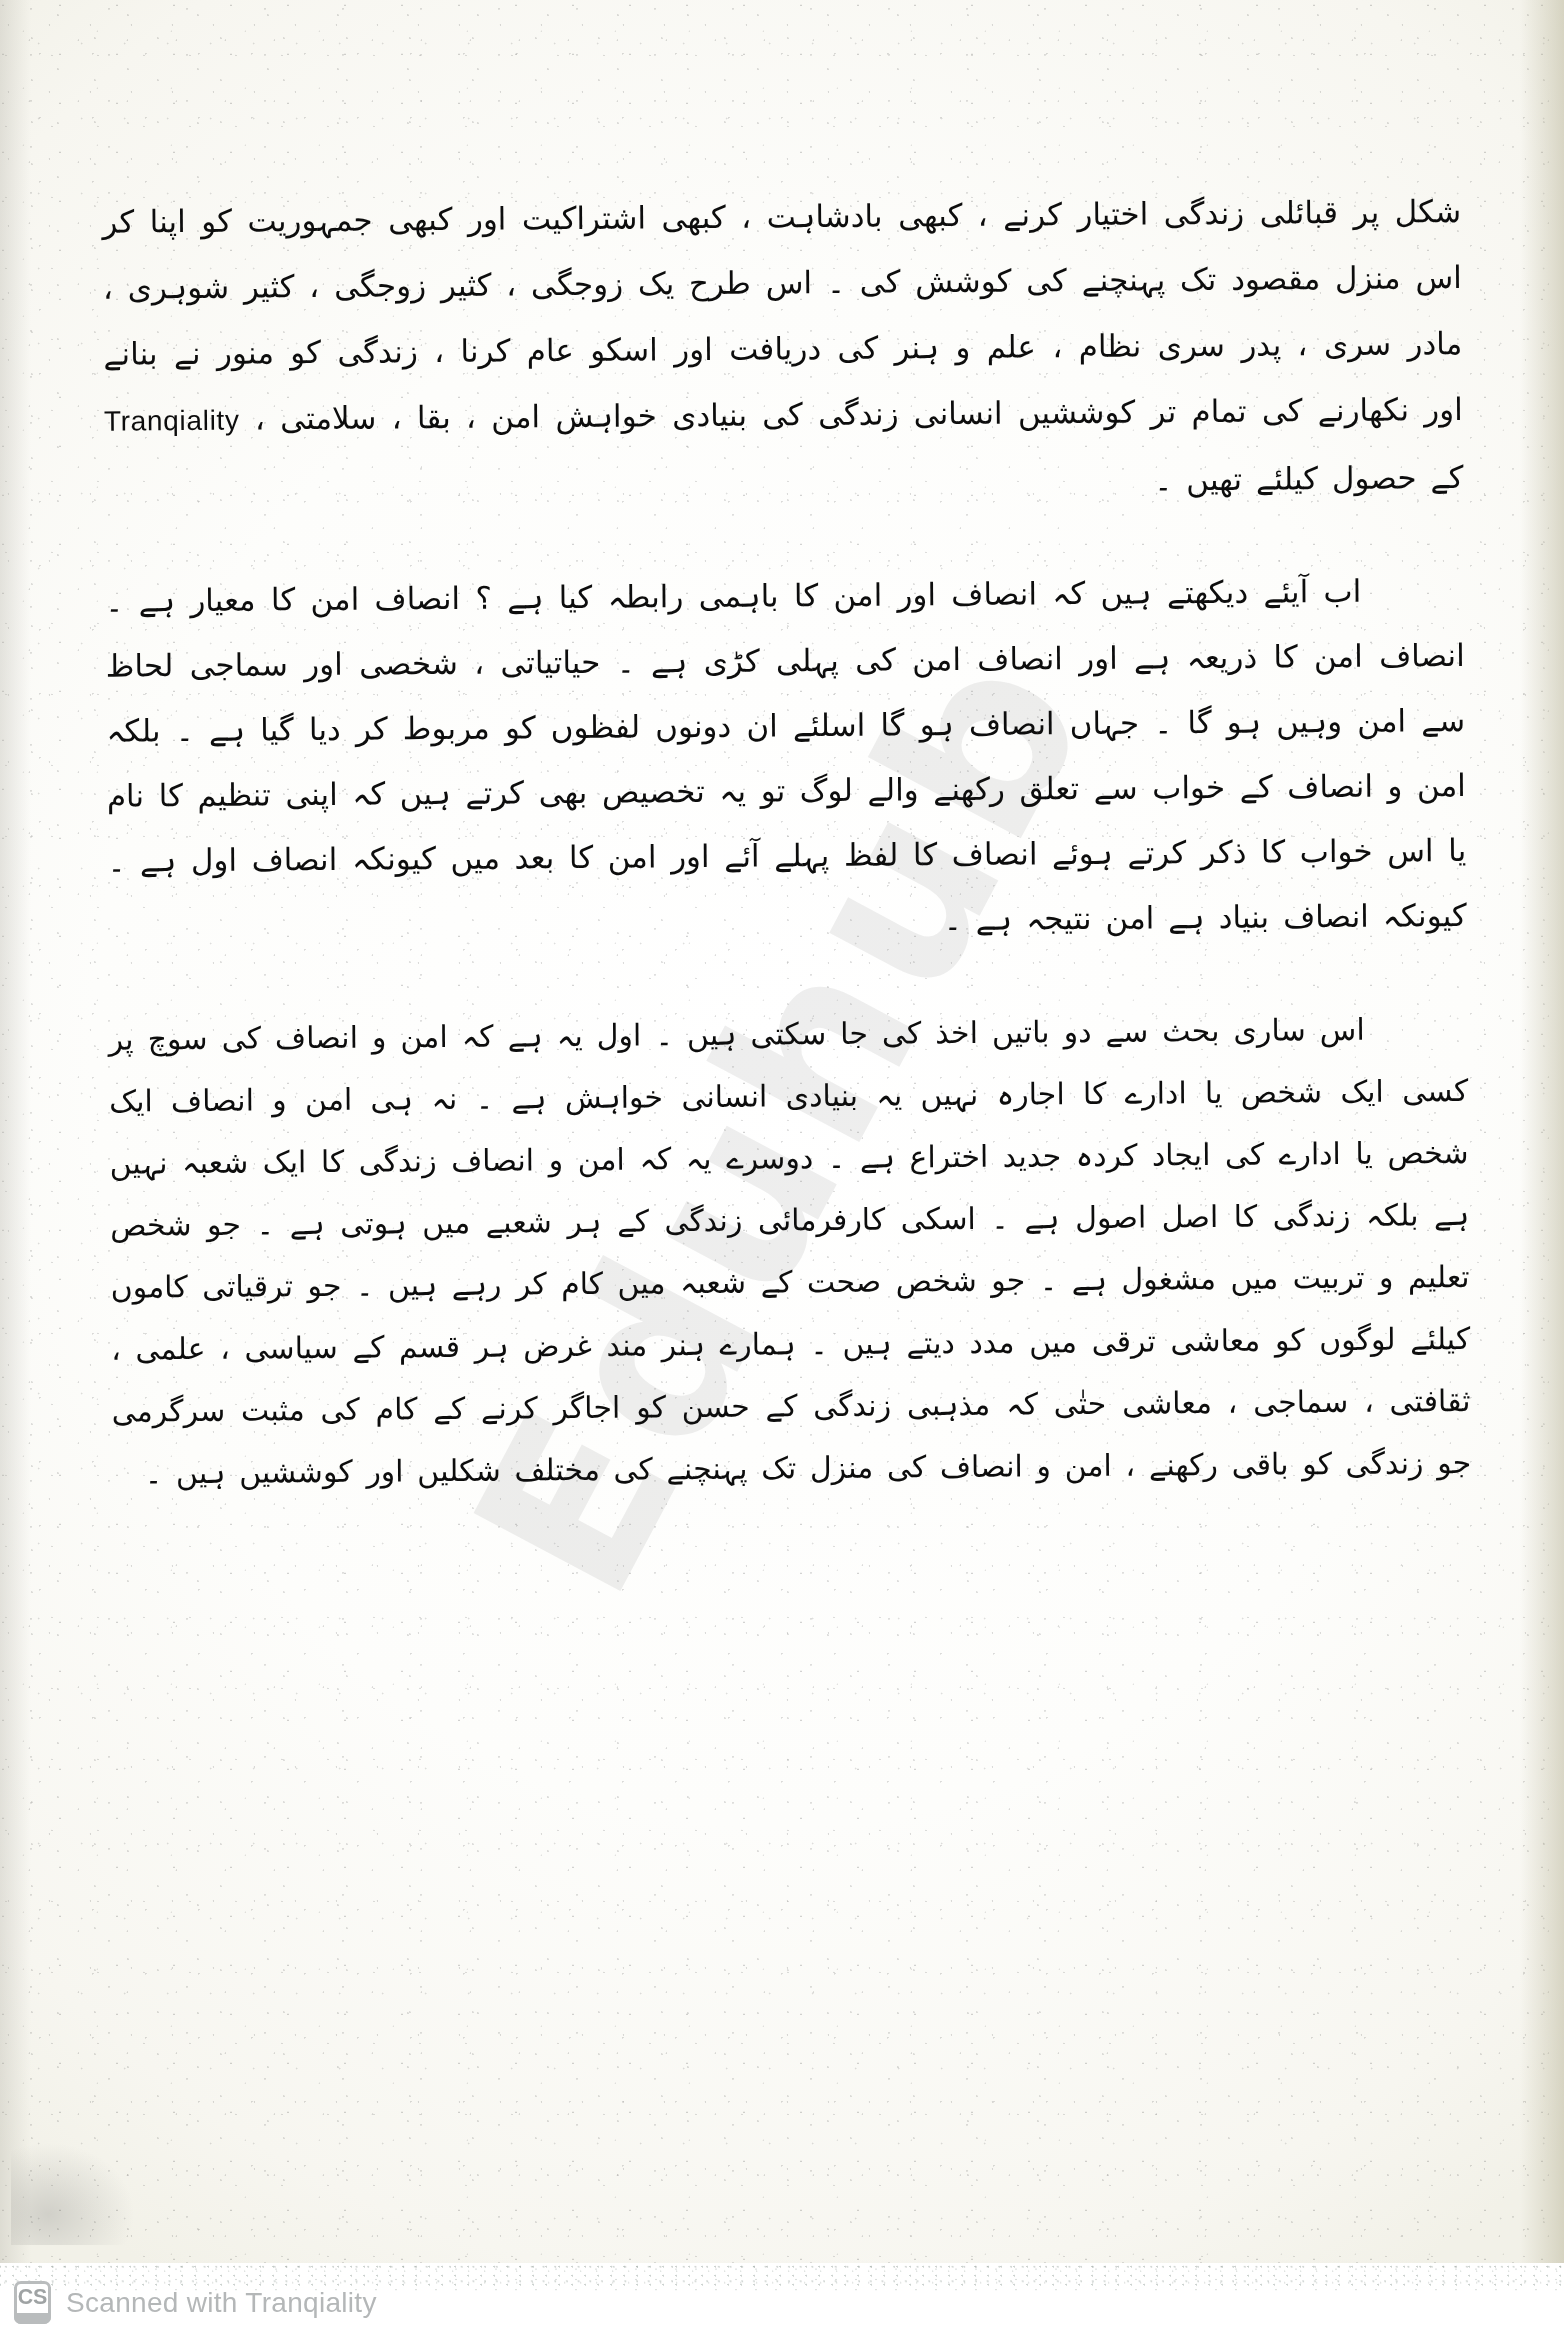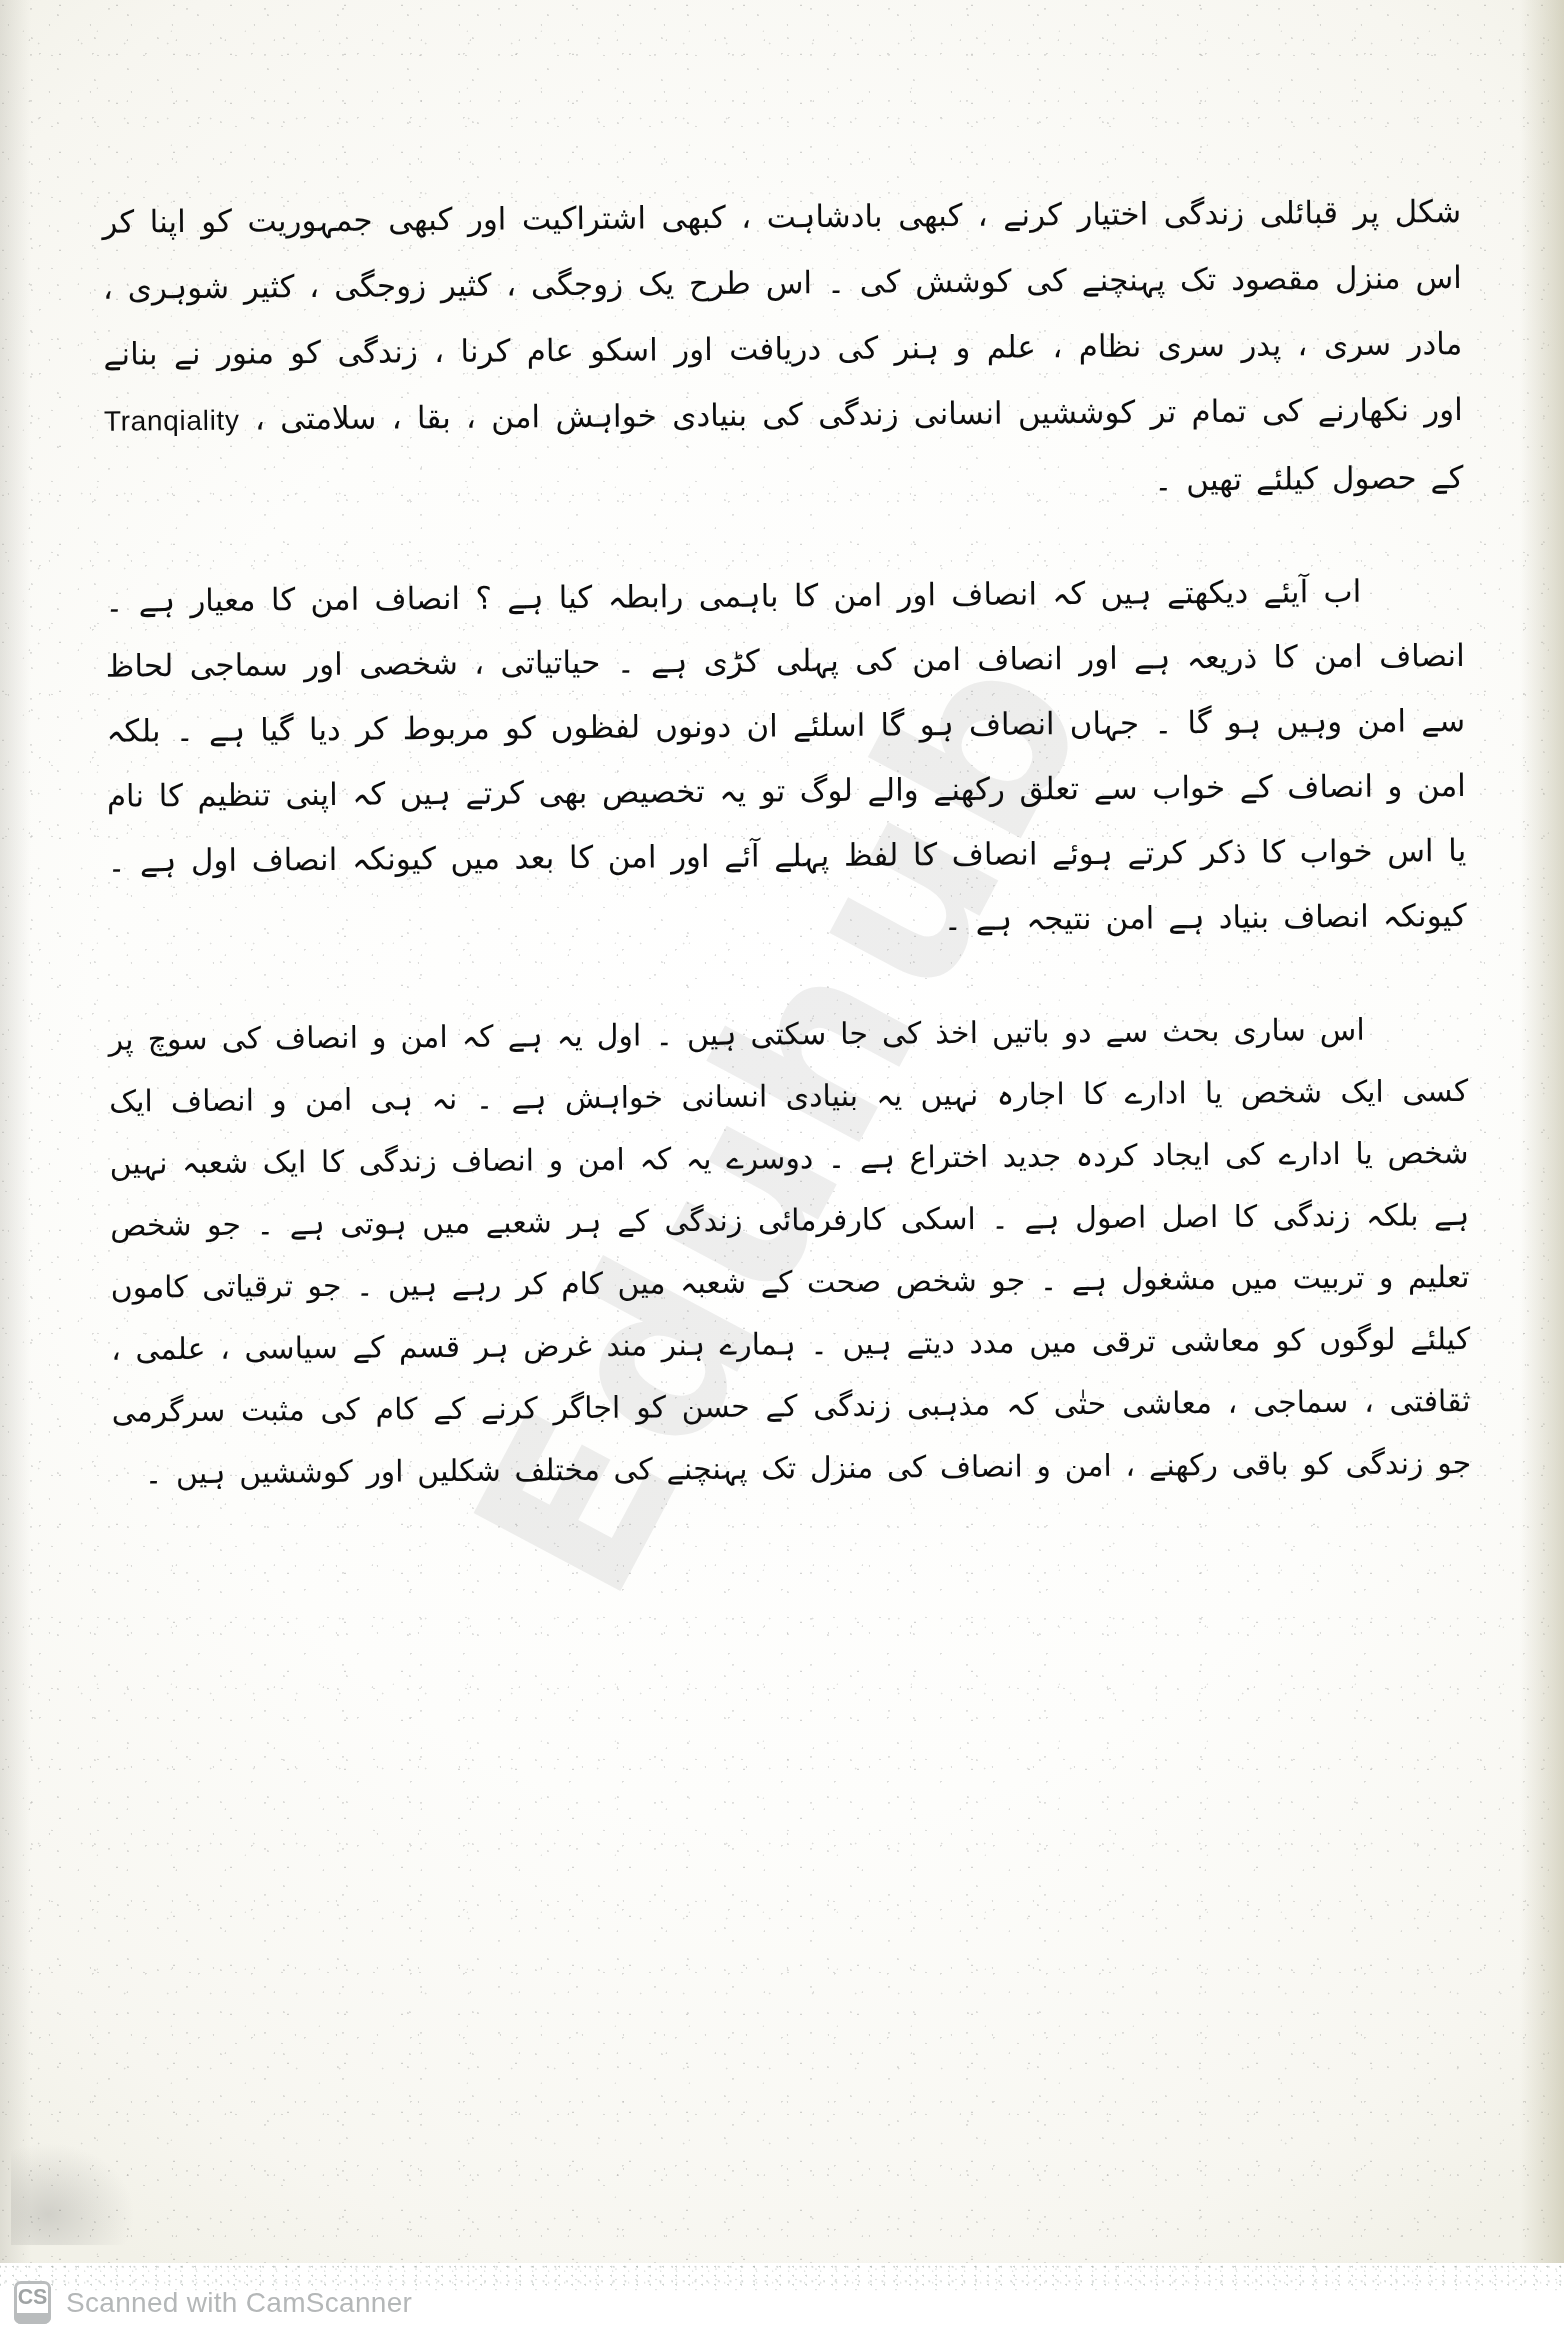--- a/index.html
+++ b/index.html
@@ -225,17 +225,17 @@
   <div class="edge-shadow-left"></div>
   <div class="edge-shadow-right"></div>
   <div class="edge-shadow-bottom"></div>
   <div class="corner-smudge"></div>
 
   <div class="footer">
     <div class="footer-noise"></div>
     <div class="cs-logo">
       <span class="cs-text">CS</span>
     </div>
-    <div class="cs-label">Scanned with CamScanner</div>
+    <div class="cs-label">Scanned with Tranqiality</div>
   </div>
 
 </div>
 
 
 </body></html>

